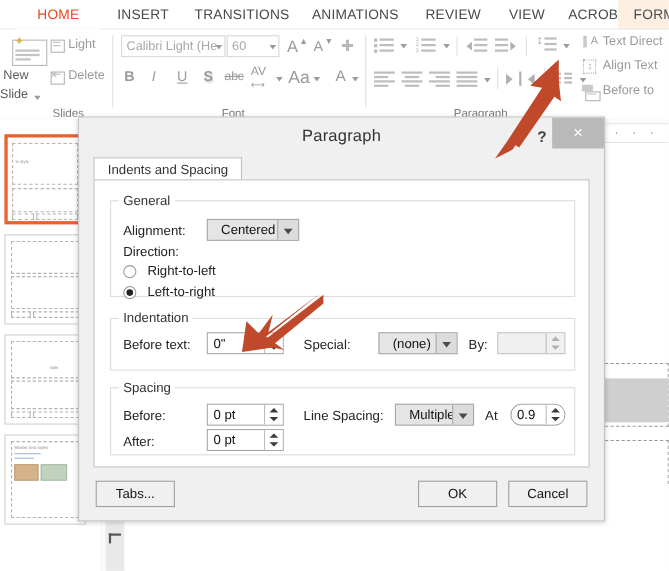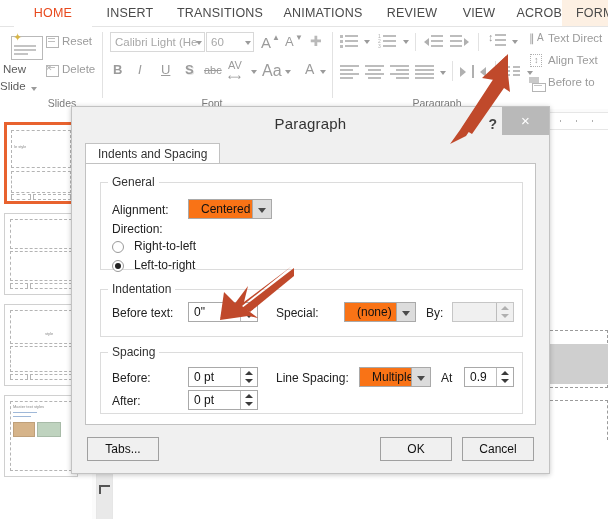--- a/index.html
+++ b/index.html
@@ -139,21 +139,21 @@
   }
   .fieldset{
     position:absolute;border:1px solid #dcdcdc;box-sizing:border-box;
   }
   .legend{
     position:absolute;background:#ffffff;padding:0 4px;font-size:12px;color:#333;
   }
   .lbl{position:absolute;font-size:12px;color:#222;white-space:nowrap;}
   .u{text-decoration:underline;}
   .dropdown{
-    position:absolute;height:20px;background:#f97316;border:1px solid #a9a9a9;
+    position:absolute;height:20px;background:#e5e5e5;border:1px solid #a9a9a9;
     box-sizing:border-box;font-size:12px;color:#111;line-height:18px;padding-left:12px;
     white-space:nowrap;overflow:hidden;
   }
   .dd-btn{
     position:absolute;right:0;top:0;width:18px;height:18px;background:#dcdcdc;
     border-left:1px solid #a9a9a9;
   }
   .dd-arrow{
     position:absolute;left:5px;top:8px;width:0;height:0;
     border-left:4px solid transparent;border-right:4px solid transparent;
@@ -212,21 +212,21 @@
   </div>
   <div class="rb dark" style="left:3px;top:36px;">New</div>
   <div class="rb dark" style="left:0px;top:53px;">Slide</div>
   <span class="caret" style="position:absolute;left:31px;top:60px;"></span>
 
   <div class="rbicon" style="left:45px;top:8px;width:14px;height:13px;">
     <div style="position:absolute;left:1px;top:1px;width:11px;height:10px;border:1px solid #b5b5b5;background:#fff;"></div>
     <div style="position:absolute;left:3px;top:3px;width:7px;height:1px;background:#bfbfbf;"></div>
     <div style="position:absolute;left:3px;top:6px;width:7px;height:1px;background:#bfbfbf;"></div>
   </div>
-  <div class="rb" style="left:62px;top:8px;">Reset</div>
+  <div class="rb" style="left:62px;top:8px;">Light</div>
 
   <div class="rbicon" style="left:45px;top:36px;width:14px;height:13px;">
     <div style="position:absolute;left:1px;top:2px;width:11px;height:10px;border:1px solid #b5b5b5;background:#fff;"></div>
     <div style="position:absolute;left:3px;top:4px;width:7px;height:1px;background:#bfbfbf;"></div>
     <div style="position:absolute;left:0px;top:0px;color:#b5b5b5;font-size:9px;">✕</div>
   </div>
   <div class="rb" style="left:62px;top:36px;">Delete</div>
 
   <div class="grp-label" style="left:22px;top:70px;width:80px;">Slides</div>
   <div class="grp-sep" style="left:102px;"></div>
@@ -500,21 +500,21 @@
         </div>
     </div>
     <div class="lbl" style="left:190px;top:207px;">Line Spacing:</div>
     <div class="dropdown" style="left:273px;top:203px;width:72px;">
       <span>Multiple</span>
       <div class="dd-btn">
           <div class="dd-arrow"></div>
         </div>
     </div>
     <div class="lbl" style="left:355px;top:207px;">At</div>
-    <div class="spin" style="left:378px;top:203px;width:50px;">
+    <div class="spin" style="left:378px;top:203px;width:50px;border-radius:10px;">
       <span>0.9</span>
       <div class="sp-btns">
           <div class="sp-up"></div>
           <div class="sp-dn"></div>
         </div>
     </div>
     <div class="lbl" style="left:26px;top:230px;">After:</div>
     <div class="spin" style="left:102px;top:226px;width:70px;">
       <span>0 pt</span>
       <div class="sp-btns">

